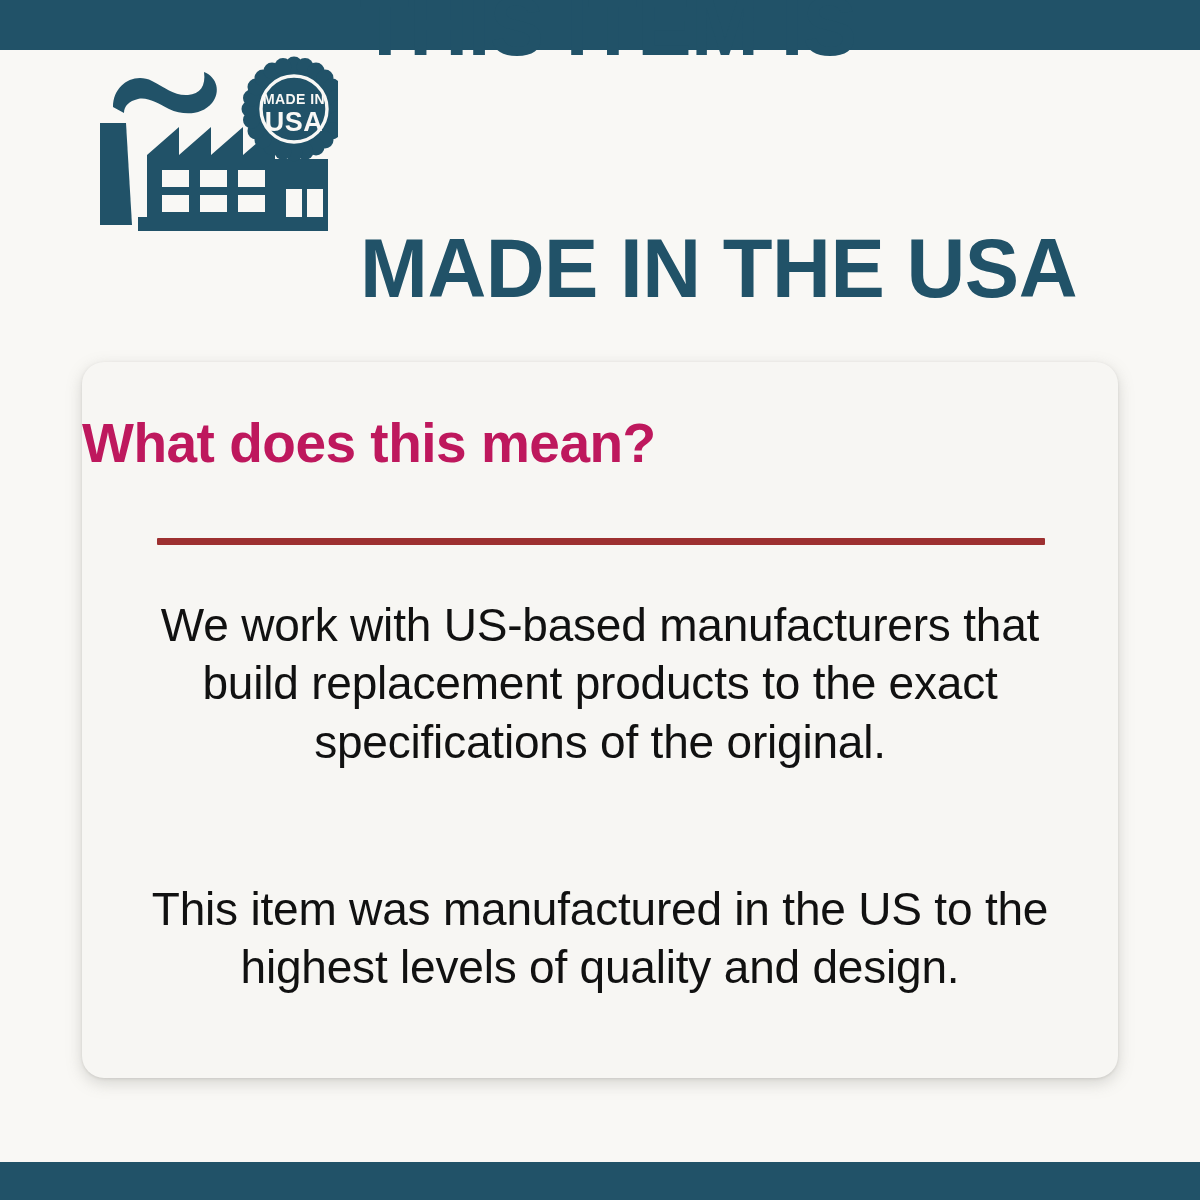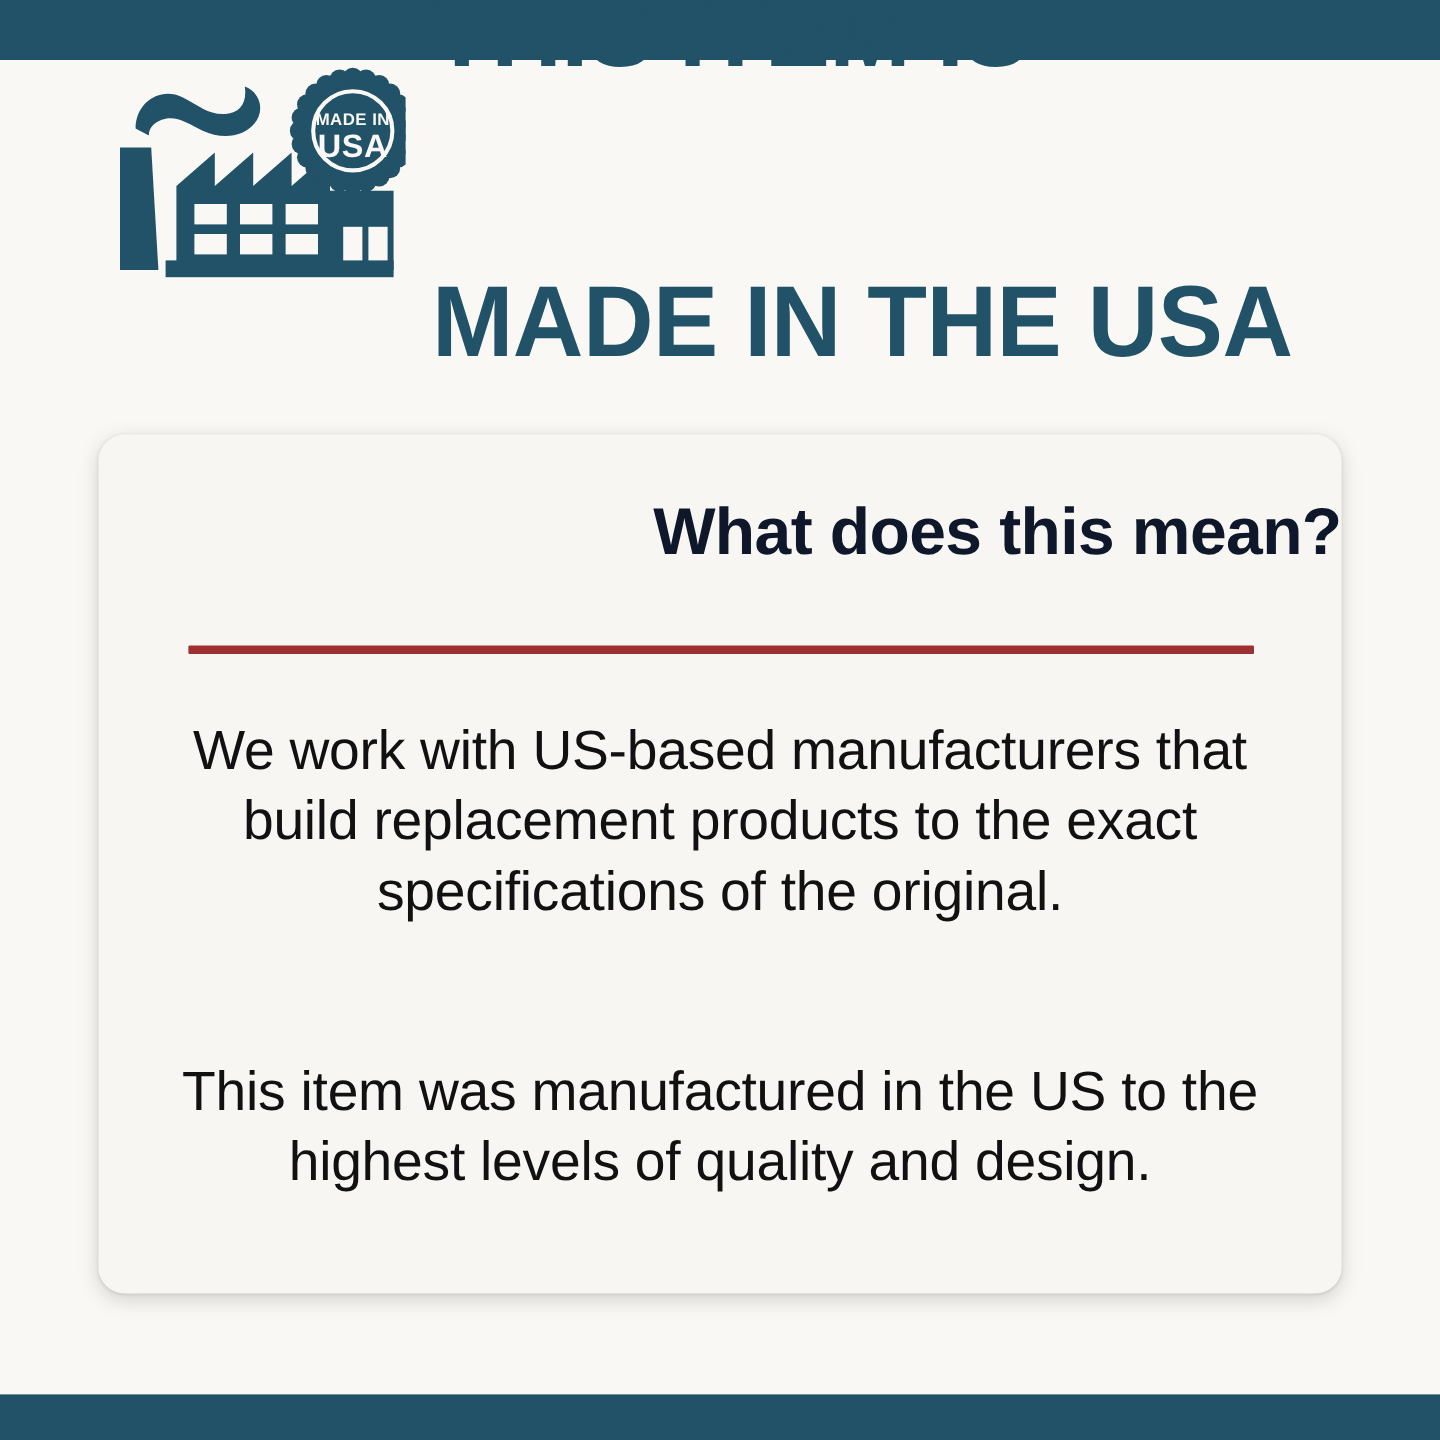--- a/index.html
+++ b/index.html
@@ -79,22 +79,22 @@
     border-radius: 22px;
     box-shadow: 0 5px 16px rgba(120,118,112,0.28),
                 0 1px 3px rgba(120,118,112,0.18);
   }
 
   .card-title {
     position: absolute;
     top: 54px;
     left: 0;
     width: 100%;
-    text-align: right;
-    color: #0f172a;
+    text-align: left;
+    color: #be185d;
     font-family: "Liberation Sans Narrow", "Liberation Sans", sans-serif;
     font-weight: 700;
     font-size: 55px;
     letter-spacing: -0.5px;
     line-height: 1;
   }
 
   .divider {
     position: absolute;
     top: 176px;

